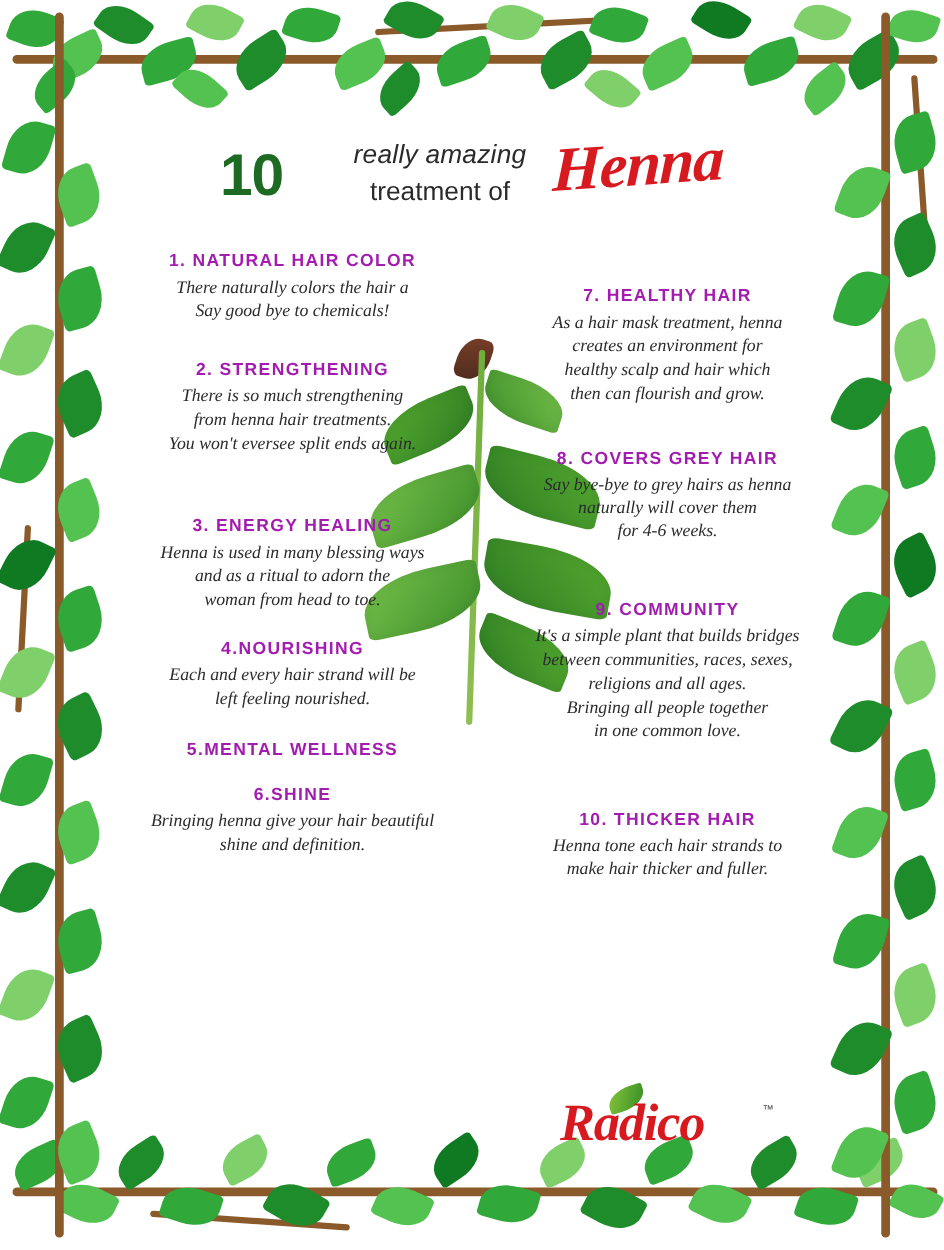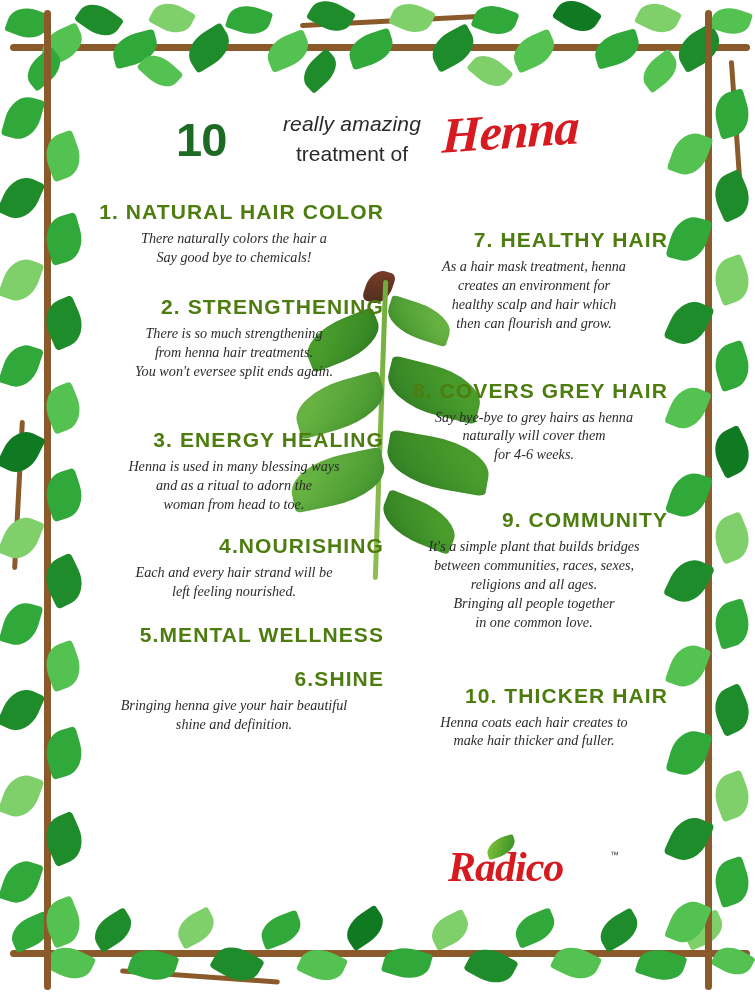--- a/index.html
+++ b/index.html
@@ -112,50 +112,50 @@
     position: absolute;
     font-family: "Liberation Serif", serif;
   }
   .col-left  { left: 84px;  top: 200px; width: 300px; }
   .col-right { left: 400px; top: 228px; width: 268px; }
 
   .item { margin-bottom: 17px; position: relative; z-index: 3; }
   .item h3 {
     margin: 0 0 5px 0;
     font-family: "Liberation Sans", sans-serif;
-    font-size: 21px;
+    font-size: 14px;
     font-weight: bold;
-    color: #4d7c0f;
+    color: #a21caf;
     letter-spacing: 1.1px;
-    text-align: right;
+    text-align: center;
   }
   .item p {
     margin: 0;
     font-size: 14.2px;
     line-height: 1.33;
     color: #2b2b2b;
     text-align: center;
     font-style: italic;
   }
   .item p span { display: block; }
 
   
   .i1 { margin-bottom: 28px; }
   .i2 { margin-bottom: 48px; }
   .i3 { margin-bottom: 20px; }
   .i4 { margin-bottom: 22px; }
   .i5 { margin-bottom: 20px; }
-  .i7 { margin-bottom: 46px; }
+  .i7 { margin-bottom: 33px; }
   .i8 { margin-bottom: 44px; }
   .i9 { margin-bottom: 52px; }
 
   
   .logo {
     position: absolute;
-    left: 430px; top: 838px;
+    left: 430px; top: 870px;
     width: 210px; height: 62px;
   }
   .logo-text {
     font-family: "Liberation Serif", serif;
     font-weight: bold;
     font-style: italic;
     font-size: 42px;
     color: #d71920;
     letter-spacing: -1px;
     line-height: 1;
@@ -373,21 +373,21 @@
         <span>It's a simple plant that builds bridges</span>
         <span>between communities, races, sexes,</span>
         <span>religions and all ages.</span>
         <span>Bringing all people together</span>
         <span>in one common love.</span>
       </p>
     </div>
     <div class="item i10">
       <h3>10. THICKER HAIR</h3>
       <p>
-        <span>Henna coats each hair creates to</span>
+        <span>Henna tone each hair strands to</span>
         <span>make hair thicker and fuller.</span>
       </p>
     </div>
   </div>
 
   <div class="logo">
     <div class="logo-leaf"></div>
     <div class="logo-text">Radico</div>
     <div class="logo-tm">™</div>
   </div>

